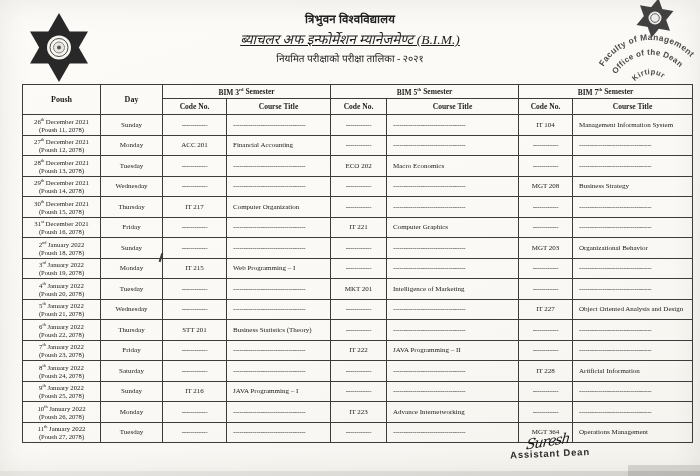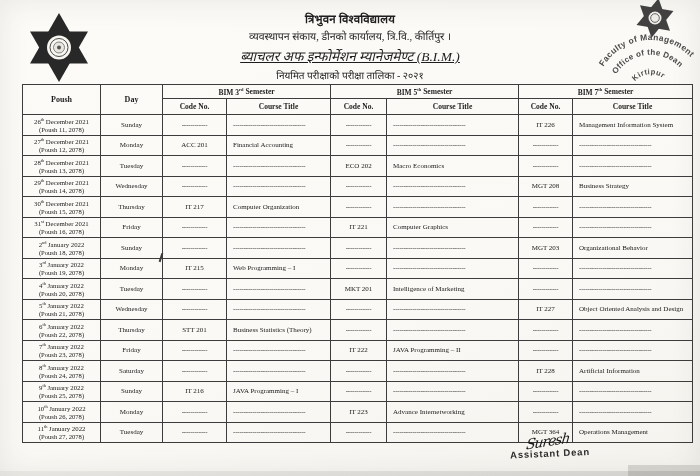--- a/index.html
+++ b/index.html
@@ -79,21 +79,20 @@
       <polygon points="35,71 64,20.4 6,20.4"></polygon>
     </g>
     <circle cx="35" cy="36.5" r="12" fill="#f7f6f1"></circle>
     <circle cx="35" cy="36.5" r="9" fill="none" stroke="#4a4a4a" stroke-width="1"></circle>
     <circle cx="35" cy="36.5" r="5.5" fill="#e9e7df" stroke="#6a6a6a" stroke-width="0.8"></circle>
     <circle cx="35" cy="36.5" r="2" fill="#555"></circle>
   </svg>
 
   <div class="doc-header">
     <div class="hdr-university">त्रिभुवन विश्वविद्यालय</div>
-    <div class="hdr-faculty">व्यवस्थापन संकाय, डीनको कार्यालय, त्रि.वि., कीर्तिपुर ।</div>
     <div class="hdr-program">ब्याचलर अफ इन्फोर्मेशन म्यानेजमेण्ट (B.I.M.)</div>
     <div class="hdr-schedule">नियमित परीक्षाको परीक्षा तालिका - २०२१</div>
   </div>
 
   <svg class="stamp" width="120" height="95" viewBox="0 0 120 95">
     <g transform="rotate(10 75 18)" fill="#2e2e2e" opacity="0.9">
       <polygon points="75,-2 92,28 58,28"></polygon>
       <polygon points="75,38 92,8 58,8"></polygon>
     </g>
     <circle cx="75" cy="18" r="6.5" fill="#f7f6f2" opacity="0.95"></circle>
@@ -148,21 +147,21 @@
         <tr>
           <td>
             <div class="date-l1"><span>26</span><span class="sup">th</span><span class="date-rest">December 2021</span></div>
             <div class="date-l2">(Poush 11, 2078)</div>
           </td>
           <td>Sunday</td>
           <td class="dashline">------------</td>
           <td class="title-cell dashline">----------------------------------</td>
           <td class="dashline">------------</td>
           <td class="title-cell dashline">----------------------------------</td>
-          <td>IT 226</td>
+          <td>IT 104</td>
           <td class="title-cell">Management Information System</td>
         </tr>
         <tr>
           <td>
             <div class="date-l1"><span>27</span><span class="sup">th</span><span class="date-rest">December 2021</span></div>
             <div class="date-l2">(Poush 12, 2078)</div>
           </td>
           <td>Monday</td>
           <td>ACC 201</td>
           <td class="title-cell">Financial Accounting</td>

